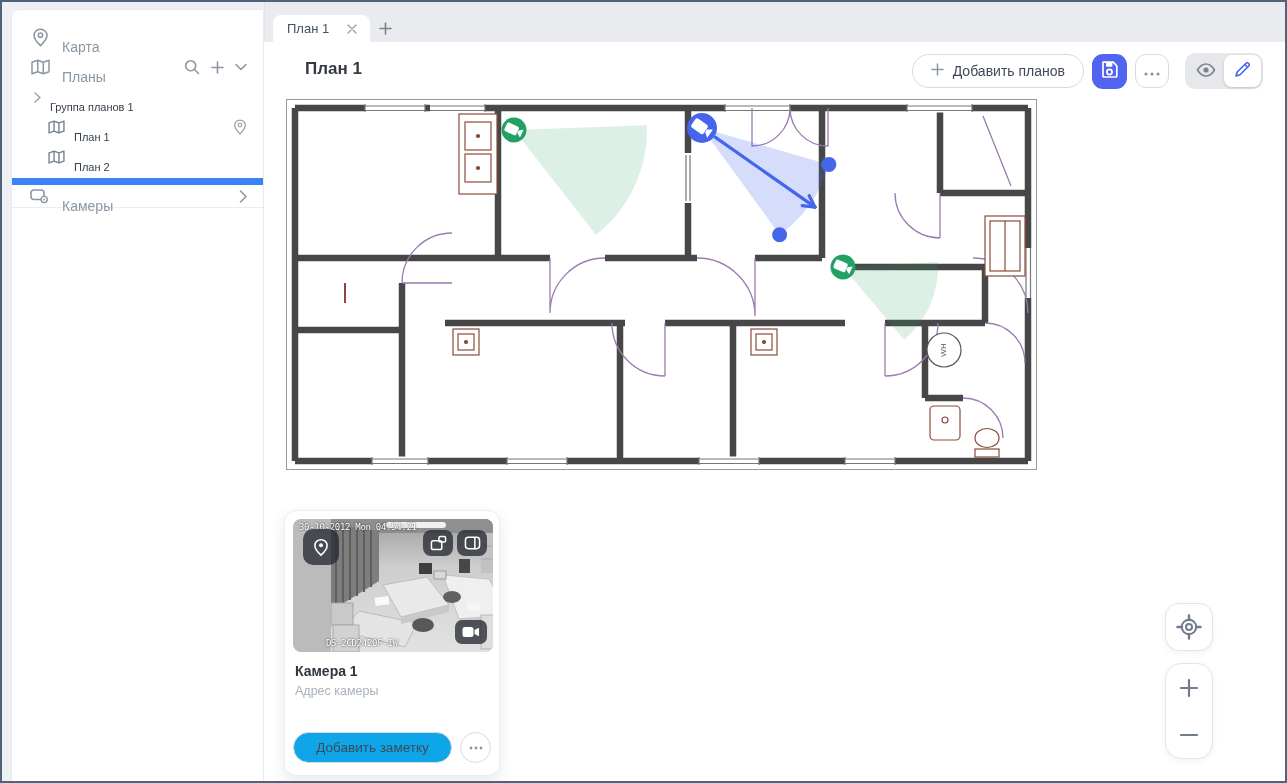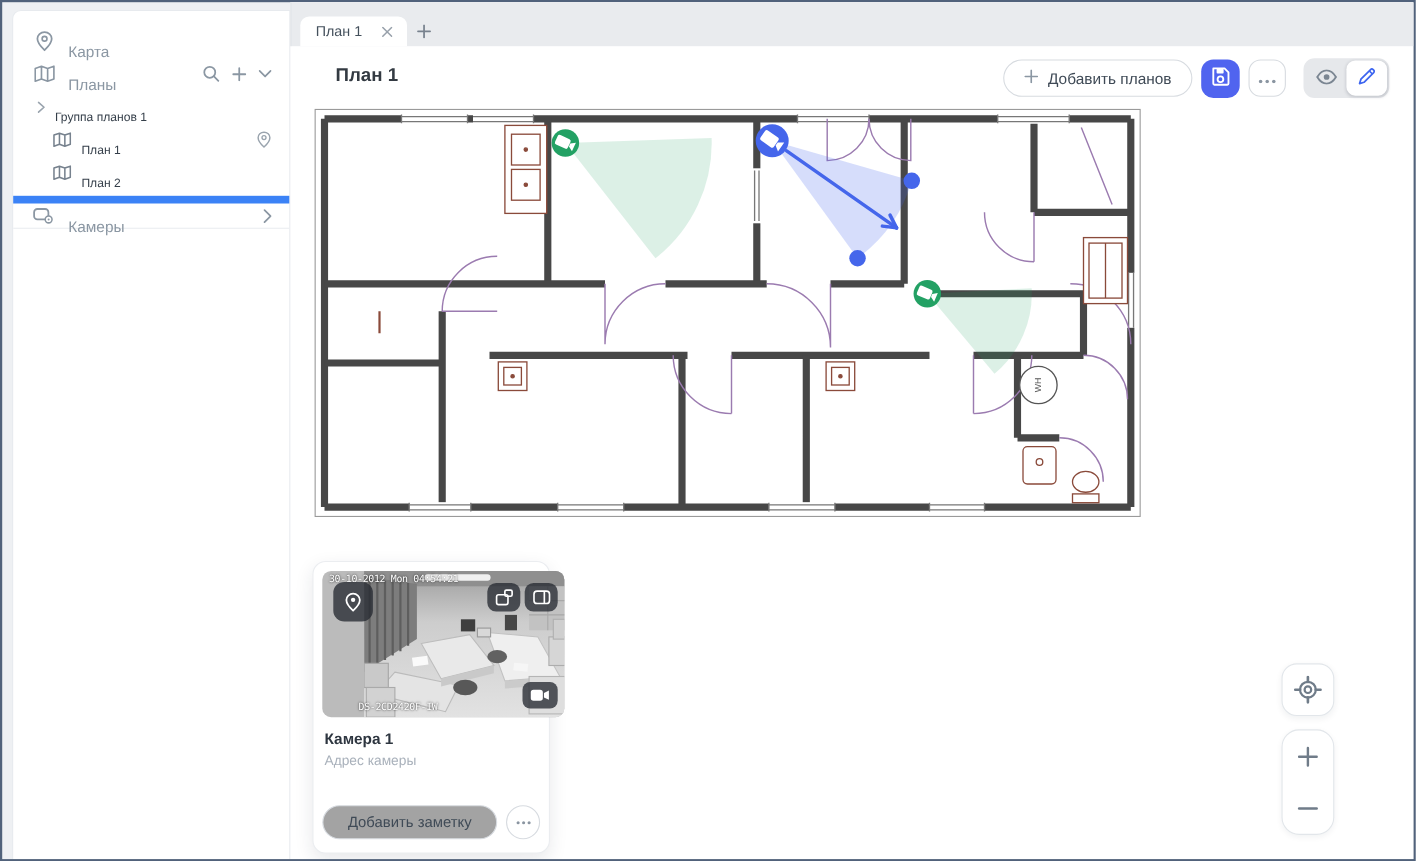--- a/index.html
+++ b/index.html
@@ -50,37 +50,37 @@
              border:none; background:transparent; border-radius:8px; }
   .seg-btn.active { background:#fff; box-shadow:0 1px 3px rgba(20,30,50,.18); }
 
   
   .plan-wrap { position:absolute; left:21px; top:96px; width:753px; height:373px; }
   .plan-wrap svg { position:absolute; left:0; top:0; width:753px; height:373px; }
 
   
   .camera-card { position:absolute; left:20px; top:508px; width:216px; height:266px; background:#fff;
                  border:1px solid #ebedf0; border-radius:12px; box-shadow:0 6px 16px rgba(25,35,55,.10); }
-  .thumb { position:absolute; left:8px; top:8px; width:220px; height:133px; border-radius:8px;
+  .thumb { position:absolute; left:8px; top:8px; width:200px; height:133px; border-radius:8px;
            overflow:hidden; background:#bbb;padding-left:38px; }
   .thumb > svg { display:block; width:200px; height:133px; }
   .osd { position:absolute; color:#fff; font-family:"DejaVu Sans Mono", monospace; font-size:9px;
          text-shadow:0 0 2px rgba(0,0,0,.9); letter-spacing:-0.3px; white-space:nowrap; }
   .osd-top { left:6px; top:3px; }
   .osd-bottom { left:4px; bottom:4px;margin-left:29px; }
   .chip { position:absolute; background:rgba(38,42,50,.78); border-radius:8px;
           display:flex; align-items:center; justify-content:center; }
   .chip-pin { left:10px; top:10px; width:36px; height:36px; border-radius:10px; }
   .chip-a { right:40px; top:11px; width:30px; height:26px; }
   .chip-b { right:6px; top:11px; width:30px; height:26px; }
   .chip-cam { right:6px; bottom:8px; width:32px; height:24px; border-radius:7px; }
   .cam-name { position:absolute; left:10px; top:152px; font-size:14px; font-weight:700; color:#2e3640; }
   .cam-addr { position:absolute; left:10px; top:173px; font-size:12.5px; color:#a9b1bb; }
   .card-actions { position:absolute; left:8px; right:8px; bottom:12px; display:flex; align-items:center; gap:8px; }
-  .btn-note { flex:1; height:31px; border-radius:16px; border:1px solid #d7dbe0; background:#a3a3a3;
+  .btn-note { flex:1; height:31px; border-radius:16px; border:1px solid #d7dbe0; background:#0ea5e9;
               font-size:13.5px; color:#3f4a56; font-family:inherit; }
   .btn-card-more { width:31px; height:31px; border-radius:50%; border:1px solid #d7dbe0; background:#fff;
                    display:flex; align-items:center; justify-content:center; flex:0 0 auto; }
 
   
   .float-locate { position:absolute; right:72px; top:601px; width:48px; height:48px; background:#fff;
                   border:1px solid #e2e6ea; border-radius:14px; display:flex; align-items:center;
                   justify-content:center; box-shadow:0 2px 6px rgba(25,35,55,.06); }
   .float-zoom { position:absolute; right:72px; top:661px; width:48px; height:96px; background:#fff;
                 border:1px solid #e2e6ea; border-radius:16px; box-shadow:0 2px 6px rgba(25,35,55,.06);

